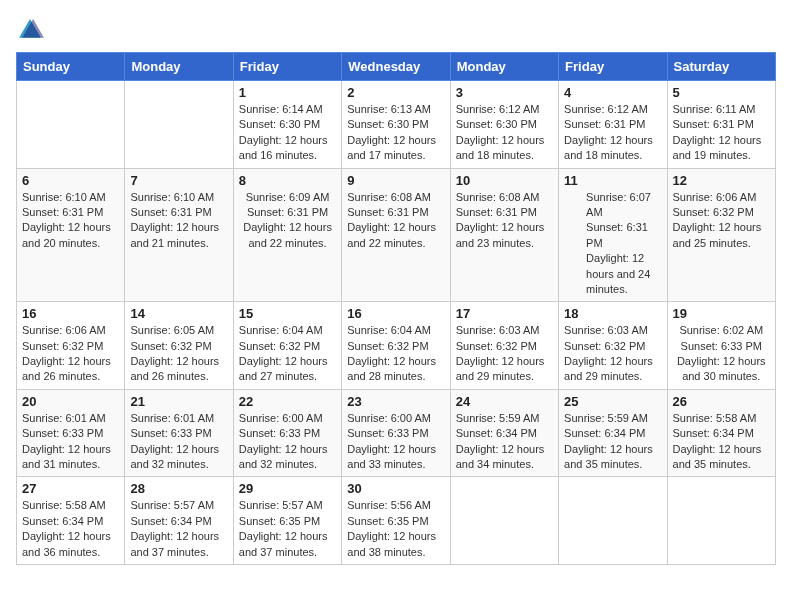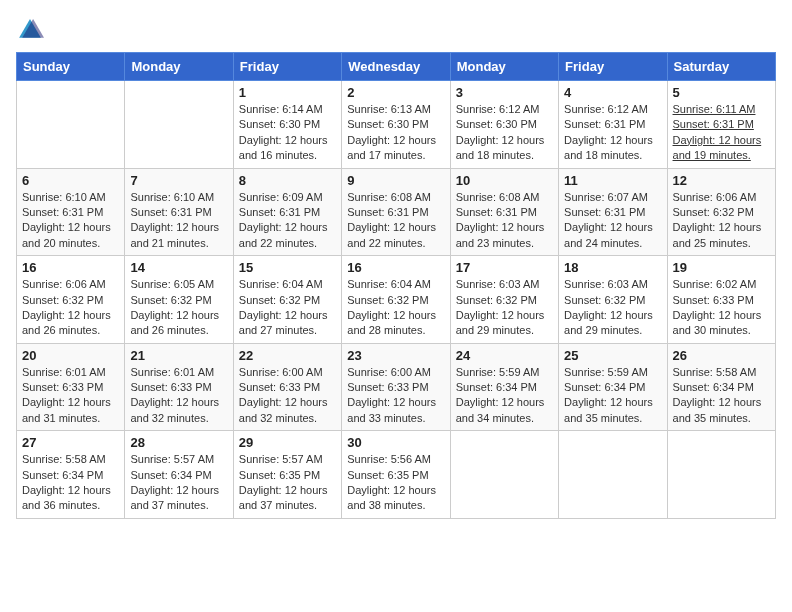--- a/index.html
+++ b/index.html
@@ -144,59 +144,59 @@
 Daylight: 12 hours and 18 minutes.</div>
         </td>
         <td>
           <span class="day-number">4</span>
           <div class="day-info" style="white-space: pre-line;">Sunrise: 6:12 AM
 Sunset: 6:31 PM
 Daylight: 12 hours and 18 minutes.</div>
         </td>
         <td>
           <span class="day-number">5</span>
-          <div class="day-info" style="white-space: pre-line; text-decoration: underline;">Sunrise: 6:11 AM
+          <div class="day-info" style="white-space: pre-line;">Sunrise: 6:11 AM
 Sunset: 6:31 PM
 Daylight: 12 hours and 19 minutes.</div>
         </td>
       </tr>
       <tr>
         <td>
           <span class="day-number">6</span>
           <div class="day-info" style="white-space: pre-line;">Sunrise: 6:10 AM
 Sunset: 6:31 PM
 Daylight: 12 hours and 20 minutes.</div>
         </td>
         <td>
           <span class="day-number">7</span>
           <div class="day-info" style="white-space: pre-line;">Sunrise: 6:10 AM
 Sunset: 6:31 PM
 Daylight: 12 hours and 21 minutes.</div>
         </td>
         <td>
           <span class="day-number">8</span>
-          <div class="day-info" style="white-space: pre-line;">Sunrise: 6:09 AM
+          <div class="day-info" style="white-space: pre-line; text-align: center;">Sunrise: 6:09 AM
 Sunset: 6:31 PM
 Daylight: 12 hours and 22 minutes.</div>
         </td>
         <td>
           <span class="day-number">9</span>
           <div class="day-info" style="white-space: pre-line;">Sunrise: 6:08 AM
 Sunset: 6:31 PM
 Daylight: 12 hours and 22 minutes.</div>
         </td>
         <td>
           <span class="day-number">10</span>
           <div class="day-info" style="white-space: pre-line;">Sunrise: 6:08 AM
 Sunset: 6:31 PM
 Daylight: 12 hours and 23 minutes.</div>
         </td>
         <td>
           <span class="day-number">11</span>
-          <div class="day-info" style="white-space: pre-line;">Sunrise: 6:07 AM
+          <div class="day-info" style="white-space: pre-line; margin-left: 22px;">Sunrise: 6:07 AM
 Sunset: 6:31 PM
 Daylight: 12 hours and 24 minutes.</div>
         </td>
         <td>
           <span class="day-number">12</span>
           <div class="day-info" style="white-space: pre-line;">Sunrise: 6:06 AM
 Sunset: 6:32 PM
 Daylight: 12 hours and 25 minutes.</div>
         </td>
       </tr>
@@ -232,21 +232,21 @@
 Daylight: 12 hours and 29 minutes.</div>
         </td>
         <td>
           <span class="day-number">18</span>
           <div class="day-info" style="white-space: pre-line;">Sunrise: 6:03 AM
 Sunset: 6:32 PM
 Daylight: 12 hours and 29 minutes.</div>
         </td>
         <td>
           <span class="day-number">19</span>
-          <div class="day-info" style="white-space: pre-line;">Sunrise: 6:02 AM
+          <div class="day-info" style="white-space: pre-line; text-align: center;">Sunrise: 6:02 AM
 Sunset: 6:33 PM
 Daylight: 12 hours and 30 minutes.</div>
         </td>
       </tr>
       <tr>
         <td>
           <span class="day-number">20</span>
           <div class="day-info" style="white-space: pre-line;">Sunrise: 6:01 AM
 Sunset: 6:33 PM
 Daylight: 12 hours and 31 minutes.</div>

